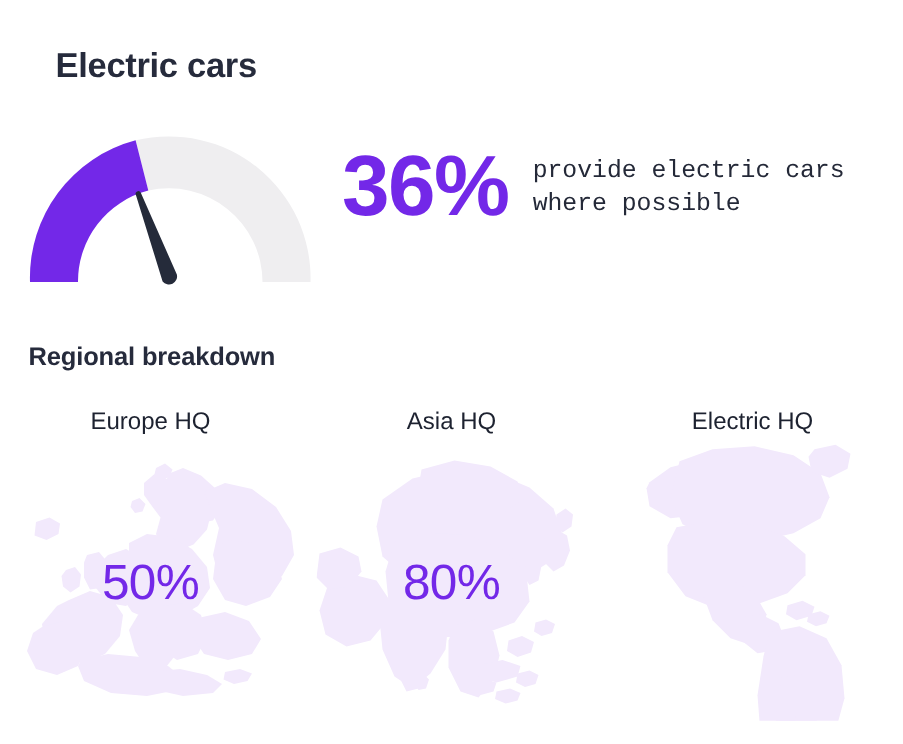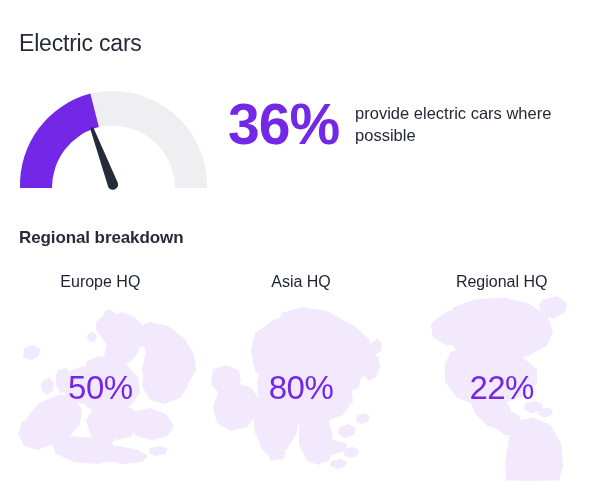--- a/index.html
+++ b/index.html
@@ -18,24 +18,24 @@
 
   .card {
     position: absolute;
     inset: 0;
     background: #ffffff;
   }
 
   
   .page-title {
     position: absolute;
-    left: 19px;
+    left: 37px;
     top: 30px;
     font-size: 23px;
-    font-weight: 400;
+    font-weight: 700;
     letter-spacing: -0.2px;
     color: #262b3c;
     white-space: nowrap;
   }
 
   
   .gauge-row {
     position: absolute;
     left: 0;
     top: 80px;
@@ -71,20 +71,21 @@
     letter-spacing: -1px;
     color: #7328e8;
     white-space: nowrap;
   }
   .headline-text {
     font-size: 16.5px;
     font-weight: 400;
     line-height: 1.33;
     color: #242938;
     max-width: 210px;
+    font-family: Liberation Mono, monospace;
   }
 
   
   .section-title {
     position: absolute;
     left: 19px;
     top: 228px;
     font-size: 17px;
     font-weight: 700;
     color: #262b3c;
@@ -254,21 +255,21 @@
             <path d="M146 112 l7 -2 6 3 -2 6 -7 2 -5 -3 1 -6 z"></path>
 
             <path d="M66 148 l5 -2 4 4 -2 6 -5 1 -3 -5 1 -4 z"></path>
           </g>
         </svg>
         <div class="region-pct">80%</div>
       </div>
     </div>
 
     <div class="region">
-      <div class="region-label">Regional HQ</div>
+      <div class="region-label">Electric HQ</div>
       <div class="region-map">
         <svg width="150" height="185" viewBox="0 0 150 185" xmlns="http://www.w3.org/2000/svg">
           <g fill="#f2e9fc">
 
             <path d="M6 26 l14 -10 16 -4 14 4 6 12 -4 12 -14 8 -18 2 -14 -8 -2 -12 2 -4 z"></path>
 
             <path d="M26 12 l22 -8 28 -2 26 6 18 12 6 16 -6 14 -18 10 -26 6 -28 -2 -20 -10 -8 -18 6 -24 z"></path>
 
             <path d="M24 56 l22 -4 26 2 24 8 14 12 0 14 -12 12 -22 8 -26 2 -20 -8 -12 -16 0 -18 6 -12 z"></path>
 
@@ -278,19 +279,18 @@
             <path d="M98 108 l10 -3 8 4 -2 6 -10 3 -7 -4 1 -6 z"></path>
             <path d="M112 114 l8 -2 6 3 -2 5 -7 2 -6 -3 1 -5 z"></path>
 
             <path d="M86 126 l20 -4 18 8 10 18 2 22 -6 22 -14 18 -16 10 -12 -6 -8 -20 -2 -26 4 -26 4 -16 z"></path>
             <path d="M94 156 l14 -2 10 10 0 20 -8 18 -10 10 -8 -8 -2 -22 4 -26 z"></path>
             <path d="M92 168 l8 0 4 12 -2 12 -6 2 -4 -12 0 -14 z"></path>
 
             <path d="M116 4 l14 -3 10 6 -2 10 -12 6 -12 -4 -2 -10 4 -5 z"></path>
           </g>
         </svg>
-        <div class="region-pct">22%</div>
       </div>
     </div>
 
   </div>
 
 </div>
 
 </body></html>

